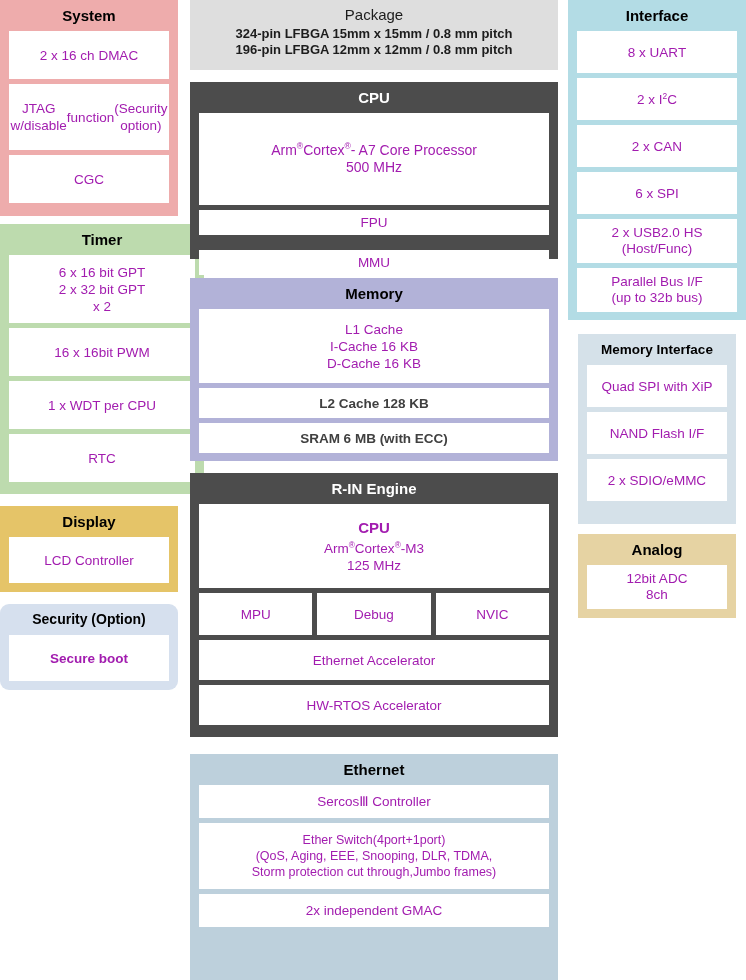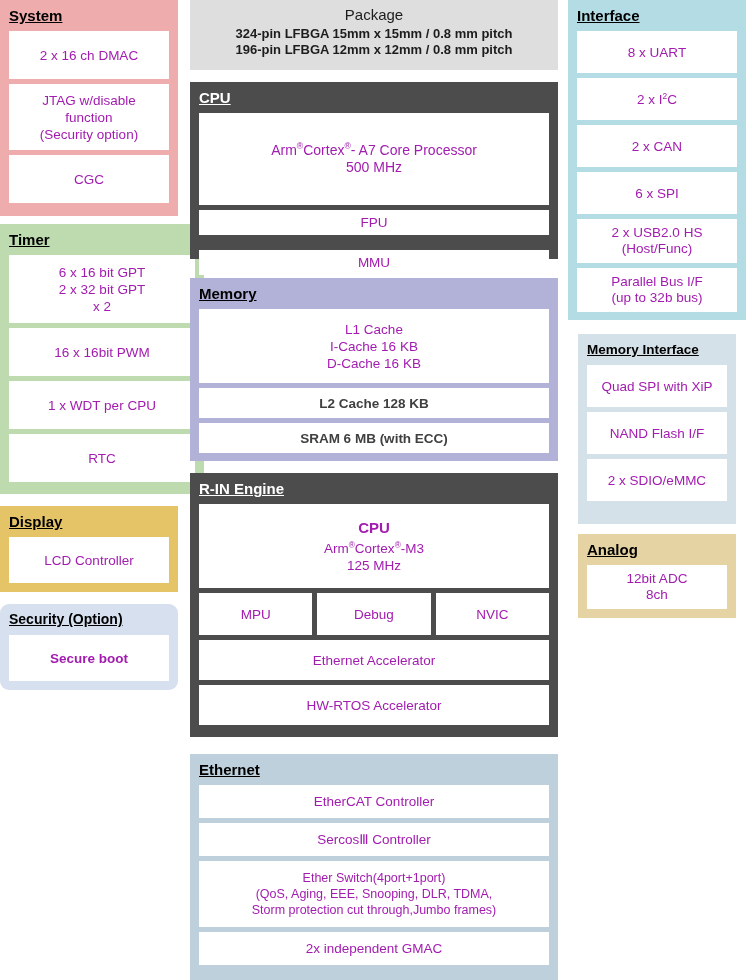--- a/index.html
+++ b/index.html
@@ -21,27 +21,26 @@
     height: 980px;
   }
 
   
   .group {
     position: absolute;
     box-sizing: border-box;
     padding: 6px 9px 9px 9px;
   }
   .group-title {
-    text-align: left;
+    text-align: center;
     font-weight: bold;
     font-size: 15px;
     line-height: 19px;
     margin-bottom: 6px;
     color: #000;
-    text-decoration: underline;
   }
   .group-title.small {
     font-size: 13.5px;
   }
 
   
   .cell {
     background: #ffffff;
     box-sizing: border-box;
     display: flex;
@@ -58,21 +57,21 @@
   .cell.bold { font-weight: bold; color: #404040; }
   .cell.b2 { font-weight: bold; }
 
   
   #sys-group  { left: 0;   top: 0;   width: 178px; height: 216px; background: #eeacac; }
   #timer-group{ left: 0;   top: 224px; width: 204px; height: 270px; background: #bddbae; }
   #display-group{ left: 0; top: 506px; width: 178px; height: 86px;  background: #e5c468; }
   #sec-group  { left: 0;   top: 604px; width: 178px; height: 86px;  background: #d6e0ee; border-radius: 9px; }
 
   #sys-group .cell { height: 48px; }
-  #sys-group .cell.tall { height: 66px; flex-direction: column; }
+  #sys-group .cell.tall { height: 66px; }
   #timer-group .cell { height: 48px; }
   #timer-group .cell.tall { height: 68px; flex-direction: column; }
   #display-group .cell { height: 46px; }
   #sec-group .cell { height: 46px; }
   .sec-title { font-weight: bold; font-size: 14px; }
 
   
   #package-group { left: 190px; top: 0;   width: 368px; height: 70px;  background: #dedede; }
   #cpu-group     { left: 190px; top: 82px;  width: 368px; height: 177px; background: #4c4c4c; }
   #memory-group  { left: 190px; top: 278px; width: 368px; height: 183px; background: #b2b2d8; }
@@ -212,21 +211,20 @@
       <div class="cell">MPU</div>
       <div class="cell">Debug</div>
       <div class="cell">NVIC</div>
     </div>
     <div class="cell wide">Ethernet Accelerator</div>
     <div class="cell wide">HW-RTOS Accelerator</div>
   </div>
 
   <div class="group" id="eth-group">
     <div class="group-title">Ethernet</div>
-    <div class="cell">EtherCAT Controller</div>
     <div class="cell">SercosⅢ  Controller</div>
     <div class="cell multi">
       <span>Ether Switch(4port+1port)</span>
       <span>(QoS, Aging, EEE, Snooping, DLR, TDMA,</span>
       <span>Storm protection cut through,Jumbo frames)</span>
     </div>
     <div class="cell">2x independent  GMAC</div>
   </div>
 
   <div class="group" id="iface-group">

